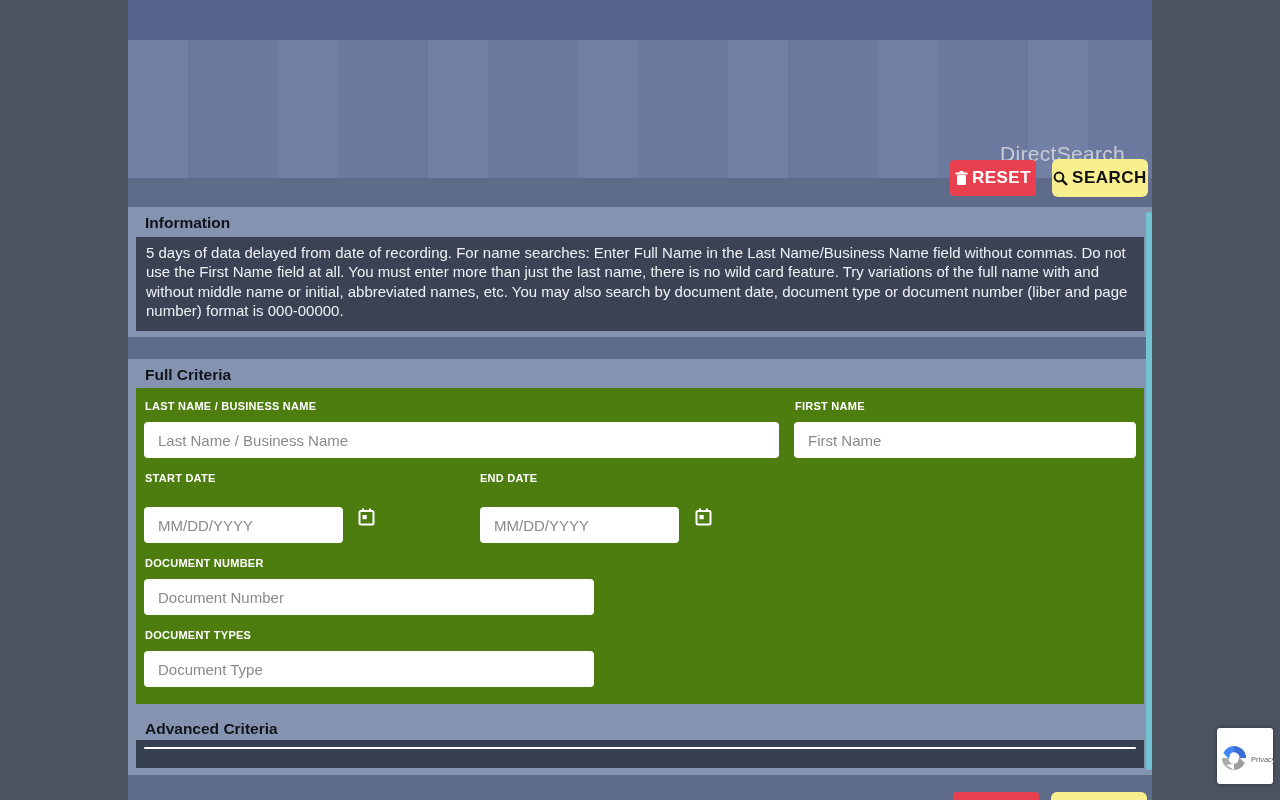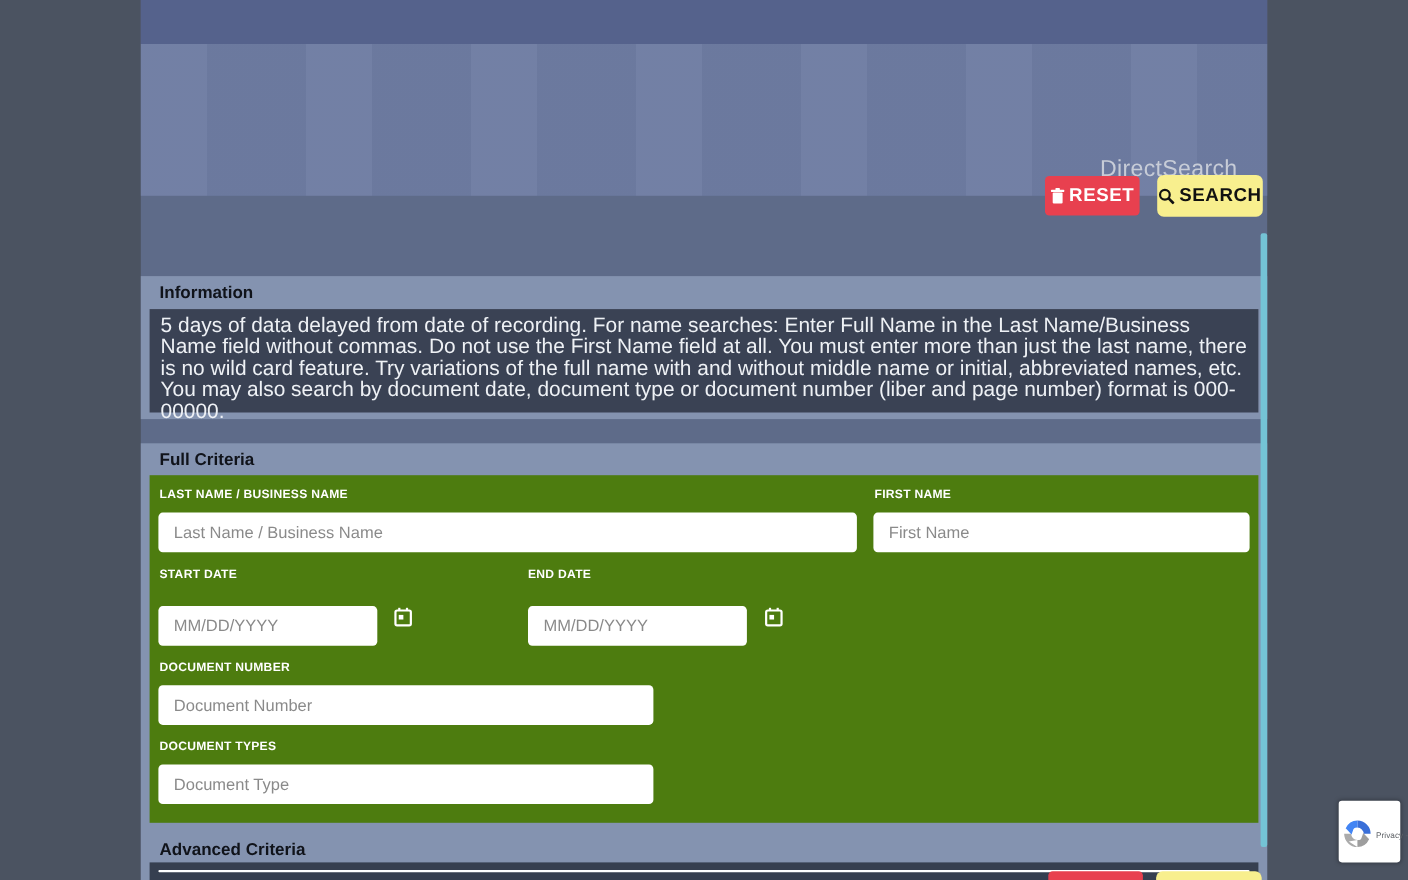--- a/index.html
+++ b/index.html
@@ -29,34 +29,34 @@
     gap:4px; border:none; cursor:pointer; font-weight:bold; font-size:17px;
     font-family:"Liberation Sans", sans-serif; letter-spacing:0.5px;
   }
   .btn-reset { background:#e8404f; color:#ffffff; border-radius:4px; width:86px; height:36px; }
   .btn-search { background:#f8ef8e; color:#111111; border-radius:6px; width:96px; height:38px; }
   .reset-top { left:822px; top:160px; }
   .search-top { left:924px; top:159px; }
   .reset-bottom { left:825px; top:792px; }
   .search-bottom { left:923px; top:792px; }
 
-  .card { position:absolute; left:0; width:1024px; background:#8493b0;margin-top:44px; }
+  .card { position:absolute; left:0; width:1024px; background:#8493b0; }
   .card-info { top:207px; height:130px; }
   .card-main { top:359px; height:416px; }
   .section-heading {
     padding-left:17px; font-weight:bold; font-size:15.5px; color:#10131a;
   }
   .h-info { height:30px; line-height:32px; }
   .h-basic { height:29px; line-height:31px; }
   .h-adv { padding-top:13px; height:36px; line-height:23px; }
   .dark-box {
     margin:0 8px; background:#3a4254; color:#eef1f5;
   }
   .info-box {
-    height:94px; padding:6px 10px; font-size:19px; line-height:19.4px;
+    height:94px; padding:6px 10px; font-size:15px; line-height:19.4px;
   }
   .form-panel { position:relative; height:316px; background:#4d7c0f; margin:0 8px; }
   .adv-panel { position:relative; height:28px; background:#363f50; margin:0 8px; }
   .adv-rule { position:absolute; left:8px; right:8px; top:7px; height:2px; background:#ffffff; border-radius:1px; }
 
   .f-label {
     position:absolute; color:#ffffff; font-size:11px; font-weight:bold;
     letter-spacing:0.25px; white-space:nowrap;
   }
   .f-input {

